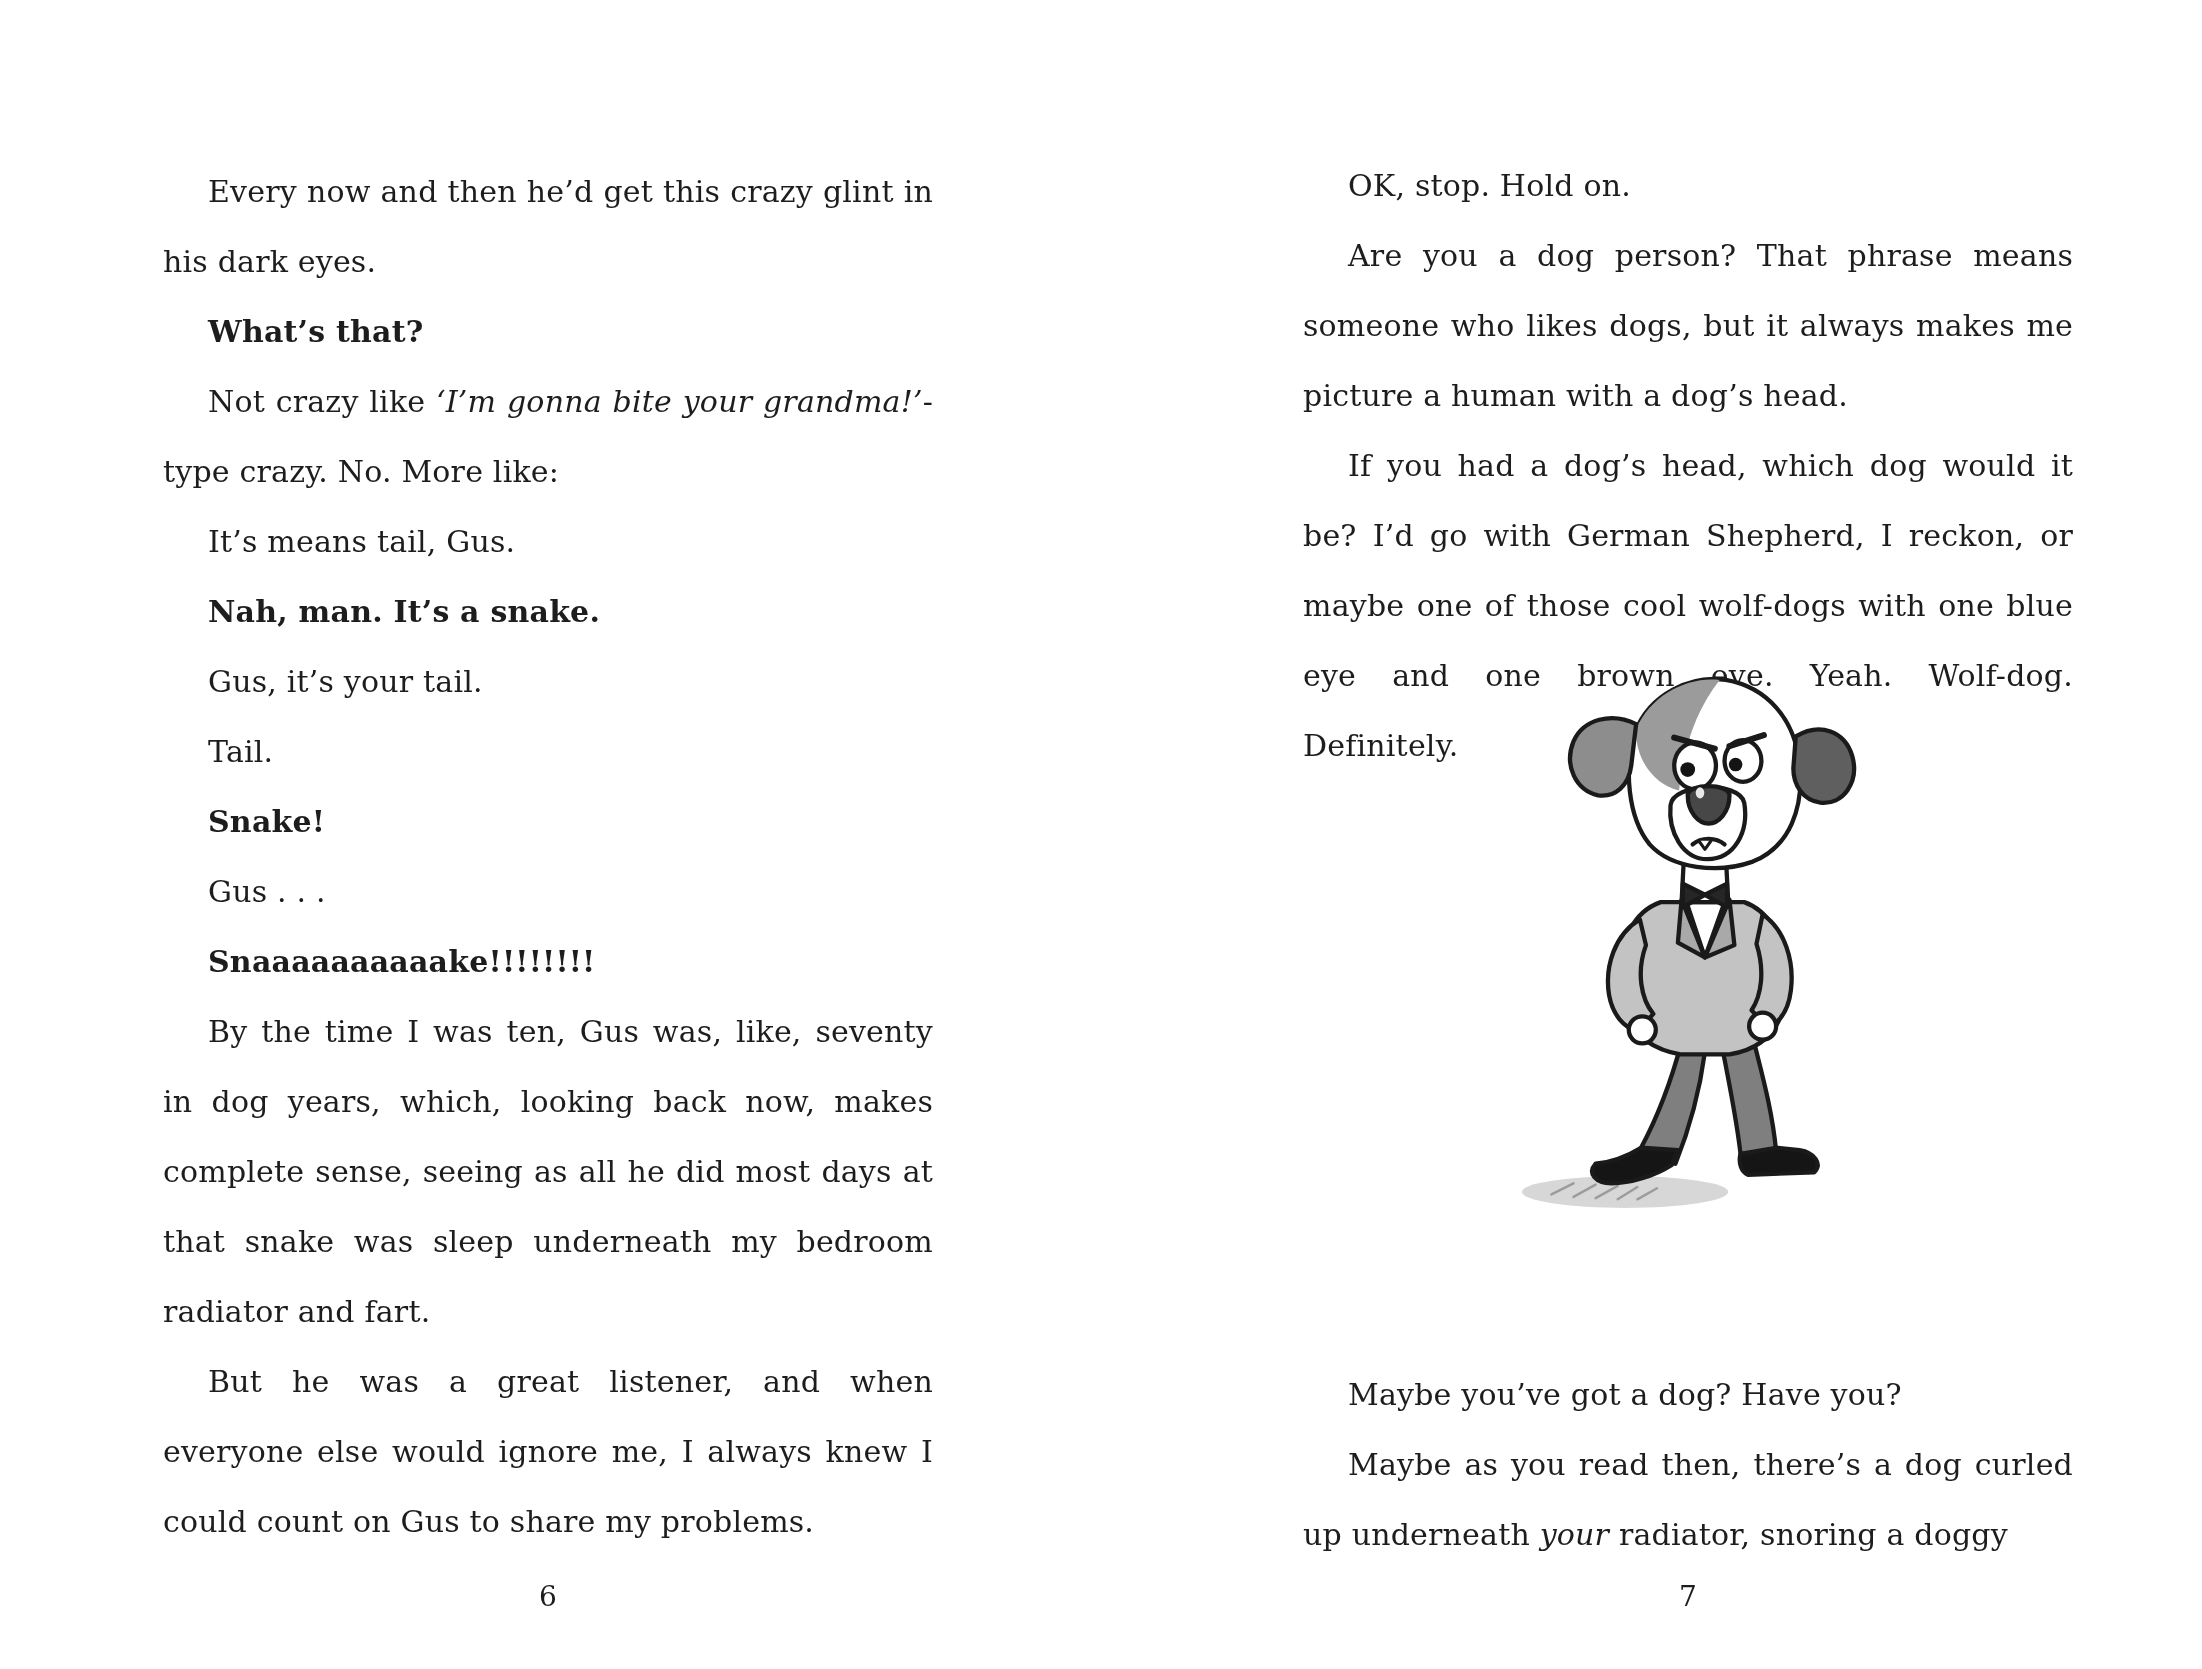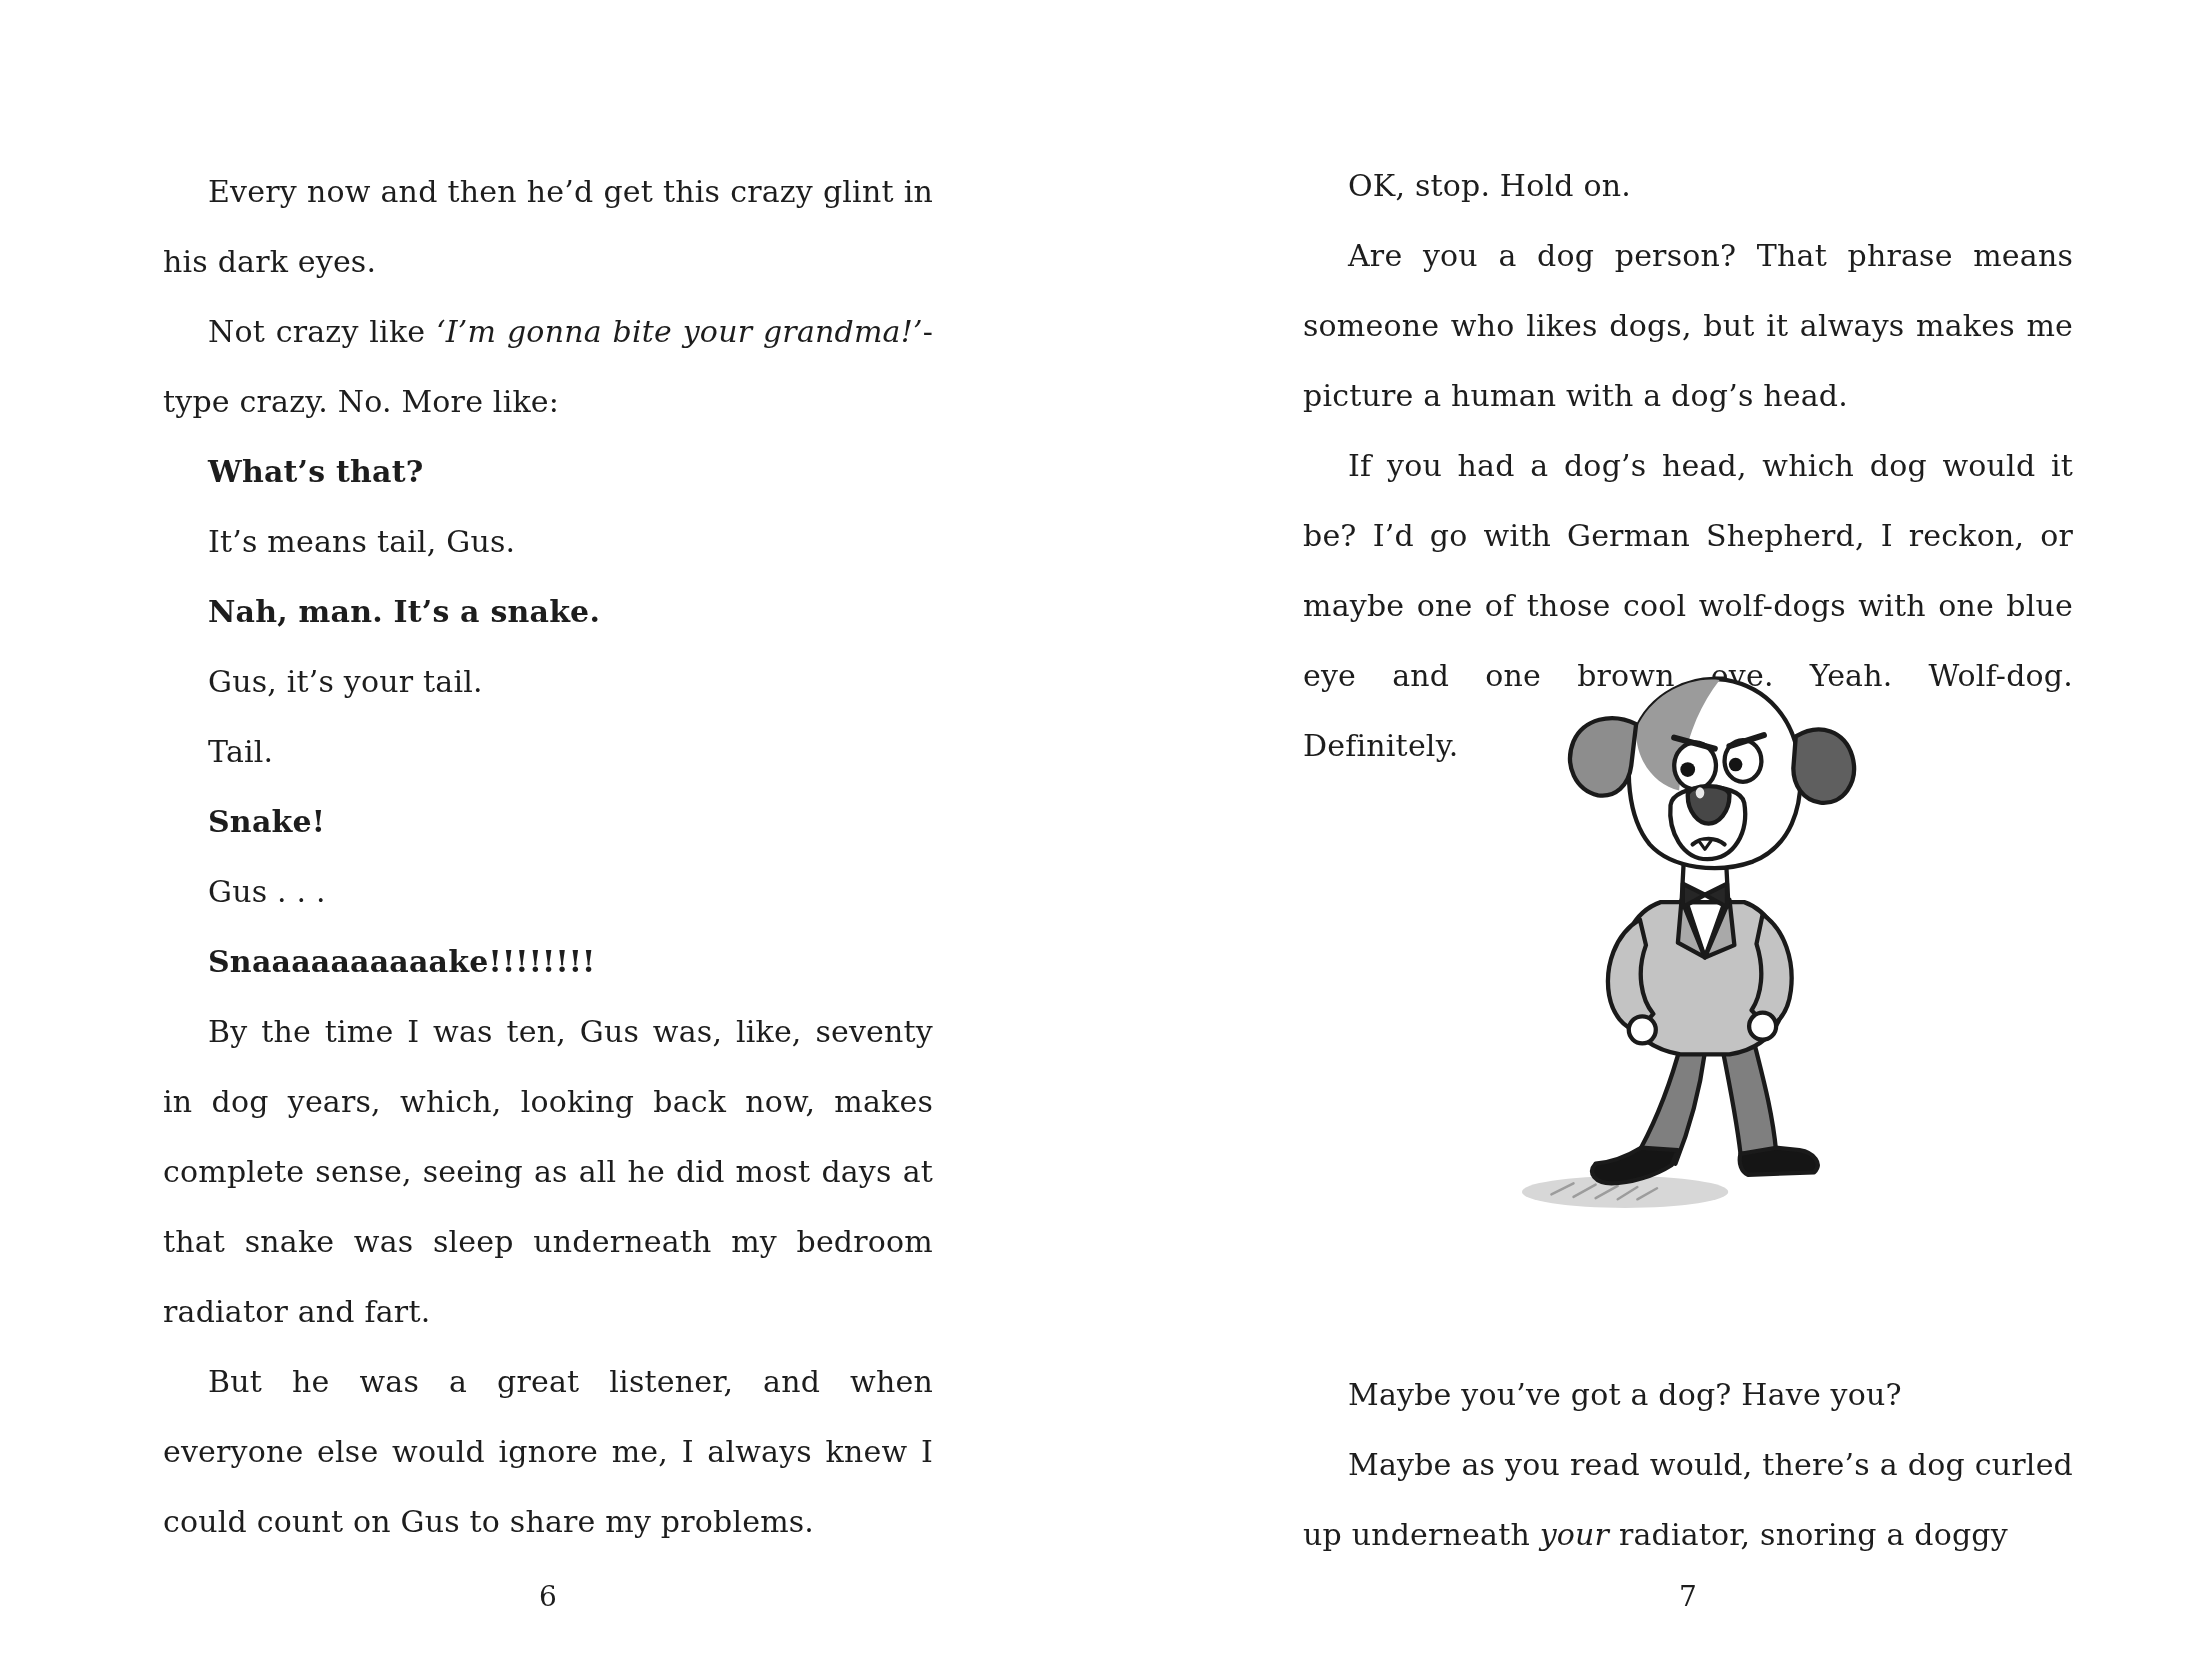--- a/index.html
+++ b/index.html
@@ -46,22 +46,22 @@
   #right-num { left: 1303px; }
 </style>
 </head>
 <body>
 
 <div class="book">
 
   <div>
     <div class="text-column" id="left-col">
         <p class="para"><span>Every now and then he’d get this crazy glint in his dark eyes.</span></p>
+        <p class="para"><span class="run-b">What’s that?</span></p>
         <p class="para"><span>Not crazy like </span><span class="run-i">‘I’m gonna bite your grandma!’</span><span>-type crazy. No. More like:</span></p>
-        <p class="para"><span class="run-b">What’s that?</span></p>
         <p class="para"><span>It’s means tail, Gus.</span></p>
         <p class="para"><span class="run-b">Nah, man. It’s a snake.</span></p>
         <p class="para"><span>Gus, it’s your tail.</span></p>
         <p class="para"><span>Tail.</span></p>
         <p class="para"><span class="run-b">Snake!</span></p>
         <p class="para"><span>Gus . . .</span></p>
         <p class="para"><span class="run-b">Snaaaaaaaaaake!!!!!!!!</span></p>
         <p class="para"><span>By the time I was ten, Gus was, like, seventy in dog years, which, looking back now, makes complete sense, seeing as all he did most days at that snake was sleep underneath my bedroom radiator and fart.</span></p>
         <p class="para"><span>But he was a great listener, and when everyone else would ignore me, I always knew I could count on Gus to share my problems.</span></p>
       </div>
@@ -133,19 +133,19 @@
           <ellipse cx="165" cy="109" rx="3.5" ry="4.5" fill="#e8e8e8" stroke="none"></ellipse>
 
           <path d="M159 151 C166 145 178 145 185 151" fill="none"></path>
           <path d="M164 148 L169 155 L174 148" fill="#ffffff" stroke-width="2.5"></path>
         </g>
       </svg>
     </div>
 
     <div class="text-column" id="right-col-bottom">
         <p class="para"><span>Maybe you’ve got a dog? Have you?</span></p>
-        <p class="para"><span>Maybe as you read would, there’s a dog curled up underneath </span><span class="run-i">your</span><span> radiator, snoring a doggy</span></p>
+        <p class="para"><span>Maybe as you read then, there’s a dog curled up underneath </span><span class="run-i">your</span><span> radiator, snoring a doggy</span></p>
       </div>
     <div class="page-number" id="right-num">7</div>
   </div>
 
 </div>
 
 
 </body></html>

